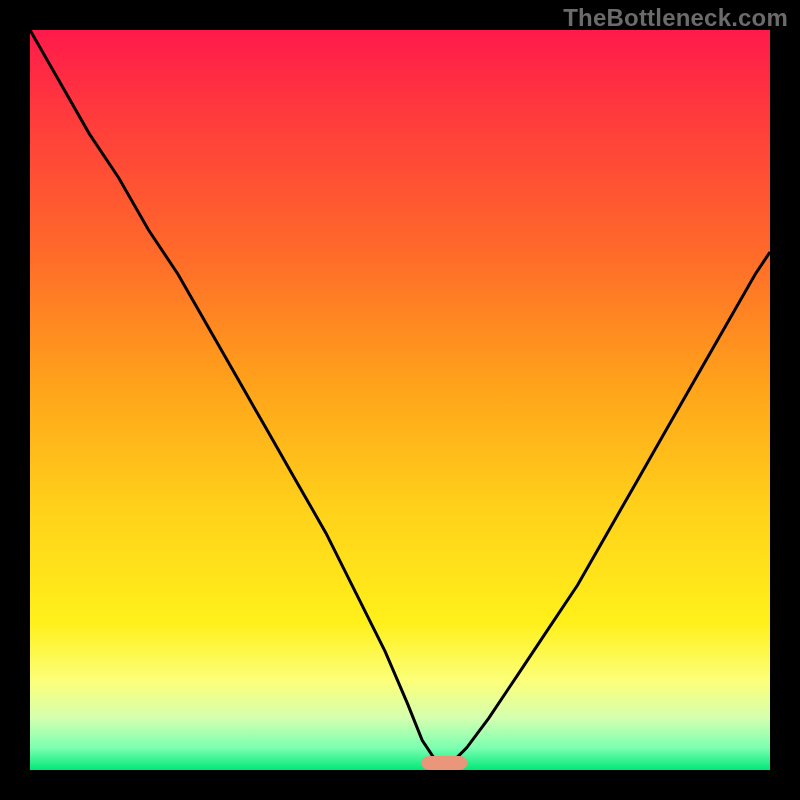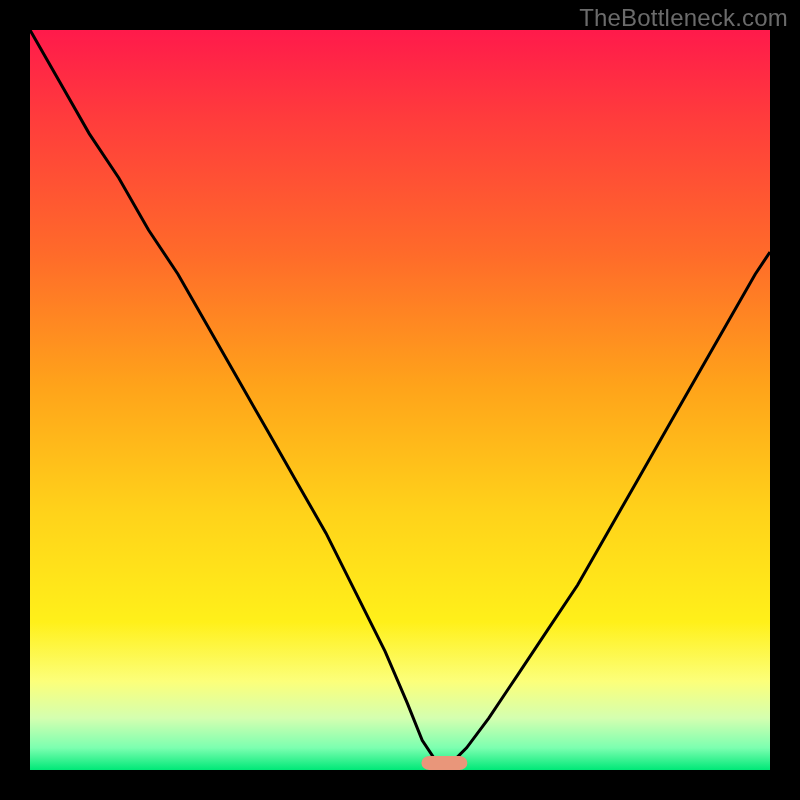--- a/index.html
+++ b/index.html
@@ -15,21 +15,21 @@
     position: relative;
     width: 800px;
     height: 800px;
   }
   .watermark {
     position: absolute;
     top: 4px;
     right: 12px;
     color: #6b6b6b;
     font-size: 24px;
-    font-weight: 400;
+    font-weight: 700;
     letter-spacing: 0.2px;
     z-index: 10;
   }
   svg.plot {
     position: absolute;
     top: 0;
     left: 0;
   }
 </style>
 </head>

